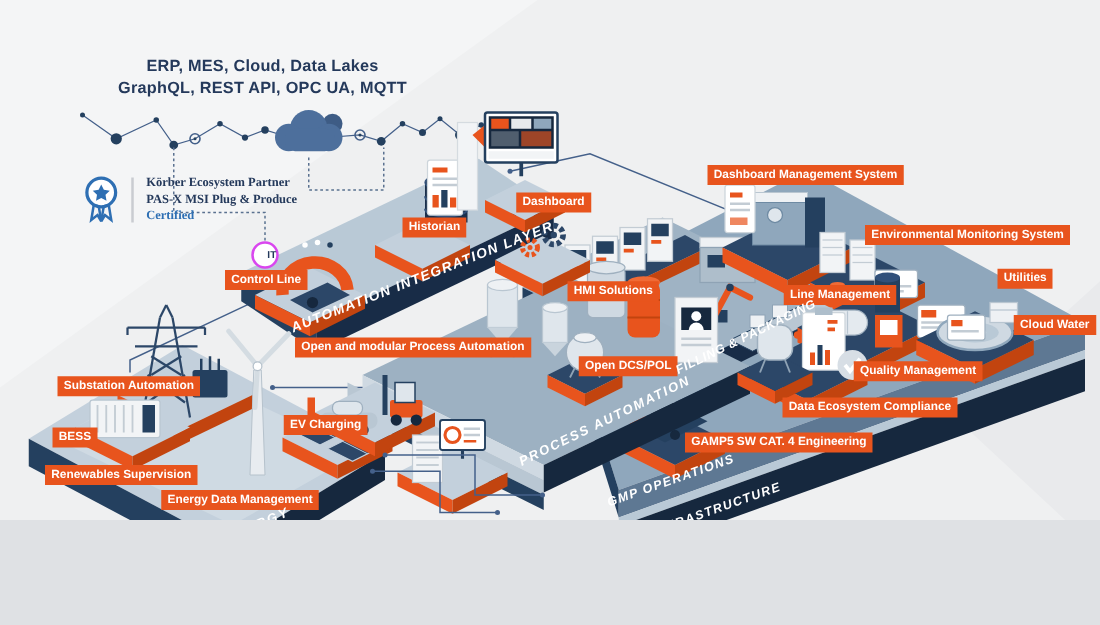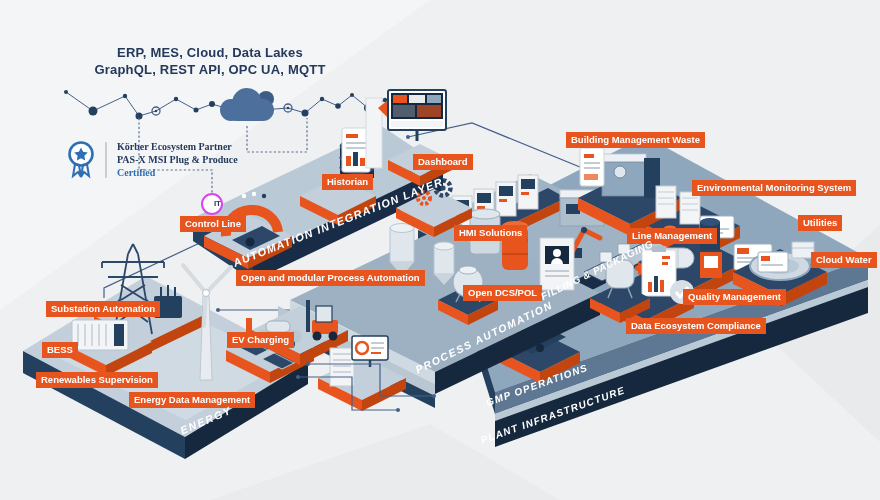--- a/index.html
+++ b/index.html
@@ -1,16 +1,16 @@
 <!DOCTYPE html>
 <html><head>
 <meta charset="utf-8">
 <style>
   html,body{margin:0;padding:0;background:#dfe1e4;}
-  #stage{position:relative;width:880px;height:500px;overflow:hidden;
+  #stage{position:relative;width:880px;height:416px;overflow:hidden;
     background:#eff0f1;font-family:"Liberation Sans",sans-serif;}
   #scene{position:absolute;left:0;top:0;}
   .ovl{position:absolute;white-space:nowrap;}
   #title{left:60px;top:44px;width:300px;text-align:center;
     color:#24395b;font-weight:bold;font-size:13px;line-height:17px;letter-spacing:.2px;}
   #badge{left:66px;top:140px;display:flex;align-items:flex-start;}
   #badge .divider{width:2px;height:36px;background:#c9ccd1;margin:2px 10px 0 9px;}
   #badge .btxt{color:#24395b;font-weight:bold;font-size:10px;line-height:13px;font-family:Liberation Serif, serif;}
   #badge .certified{color:#2e6fb3;}
   #it-node{left:201px;top:193px;width:18px;height:18px;border:2px solid #d946ef;border-radius:50%;
@@ -494,30 +494,31 @@
     <div>PAS-X MSI Plug &amp; Produce</div>
     <div class="certified">Certified</div>
   </div>
 </div>
 
 <div class="ovl" id="it-node">IT</div>
 
 <div class="ovl tag" style="left:180px;top:216px">Control Line</div>
 <div class="ovl tag" style="left:322px;top:174px">Historian</div>
 <div class="ovl tag" style="left:413px;top:154px">Dashboard</div>
-<div class="ovl tag" style="left:566px;top:132px">Building Management Waste</div>
+<div class="ovl tag" style="left:566px;top:132px">Dashboard Management System</div>
 <div class="ovl tag" style="left:692px;top:180px">Environmental Monitoring System</div>
 <div class="ovl tag" style="left:798px;top:215px">Utilities</div>
 <div class="ovl tag" style="left:811px;top:252px">Cloud Water</div>
 <div class="ovl tag" style="left:627px;top:228px">Line Management</div>
 <div class="ovl tag" style="left:454px;top:225px">HMI Solutions</div>
 <div class="ovl tag" style="left:236px;top:270px">Open and modular Process Automation</div>
 <div class="ovl tag" style="left:463px;top:285px">Open DCS/POL</div>
 <div class="ovl tag" style="left:683px;top:289px">Quality Management</div>
 <div class="ovl tag" style="left:626px;top:318px">Data Ecosystem Compliance</div>
+<div class="ovl tag" style="left:548px;top:346px">GAMP5 SW CAT. 4 Engineering</div>
 <div class="ovl tag" style="left:46px;top:301px">Substation Automation</div>
 <div class="ovl tag" style="left:42px;top:342px">BESS</div>
 <div class="ovl tag" style="left:36px;top:372px">Renewables Supervision</div>
 <div class="ovl tag" style="left:227px;top:332px">EV Charging</div>
 <div class="ovl tag" style="left:129px;top:392px">Energy Data Management</div>
 
 <div class="ovl layer" style="left:338px;top:222px;font-size:11px;transform:translate(-50%,-50%) rotate(-21.5deg)">AUTOMATION INTEGRATION LAYER</div>
 <div class="ovl layer" style="left:484px;top:337px;font-size:10.5px;letter-spacing:1.5px;transform:translate(-50%,-50%) rotate(-26deg)">PROCESS AUTOMATION</div>
 <div class="ovl layer" style="left:597px;top:270px;font-size:10px;letter-spacing:.6px;transform:translate(-50%,-50%) rotate(-26deg)">FILLING &amp; PACKAGING</div>
 <div class="ovl layer" style="left:537px;top:385px;font-size:10px;transform:translate(-50%,-50%) rotate(-19.5deg)">GMP OPERATIONS</div>

